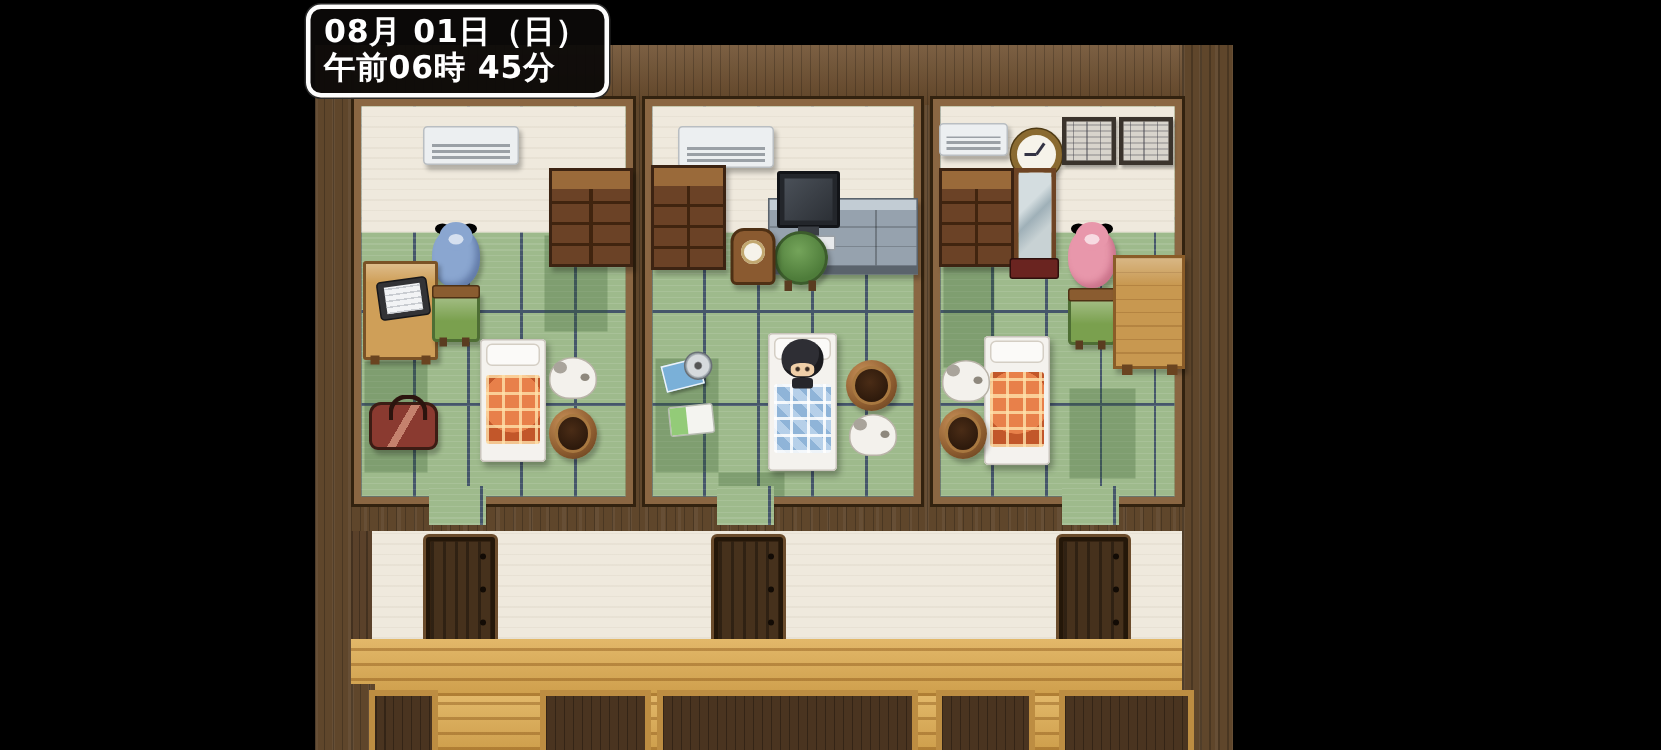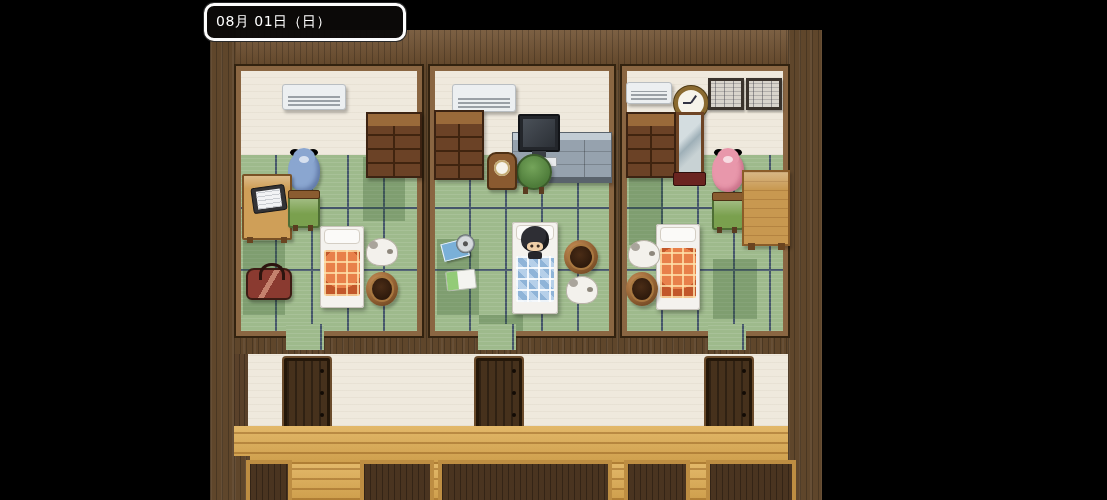--- a/index.html
+++ b/index.html
@@ -132,21 +132,21 @@
   .char-head{background:#2e2e34;border-radius:50% 50% 46% 46%;box-shadow:inset -3px -4px 0 rgba(0,0,0,.4);}
   .char-head::after{content:"";position:absolute;left:50%;bottom:1px;width:16px;height:9px;margin-left:-8px;
     border-radius:40%;background:#f0cfa8;
     background-image:radial-gradient(circle 1px at 30% 45%,#3a2c22 0 1px,transparent 2px),
                      radial-gradient(circle 1px at 70% 45%,#3a2c22 0 1px,transparent 2px);}
   .char-chest{background:#26262b;border-radius:2px;}
 
   
   #hud{left:204px;top:3px;width:178px;padding:3px 9px 5px 9px;background:rgba(12,10,8,.95);
     border:3px solid #fdfdfd;border-radius:10px;box-shadow:0 0 0 1px #2a2a2a;z-index:50;}
-  #hud .ln{color:#fff;font-size:14px;font-weight:normal;line-height:24px;letter-spacing:.5px;white-space:nowrap;}
+  #hud .ln{color:#fff;font-size:21px;font-weight:bold;line-height:24px;letter-spacing:.5px;white-space:nowrap;}
 </style>
 </head>
 <body>
 
 <div id="stage">
 
   <div class="abs wood map-base" style="left:210px;top:30px;width:612px;height:470px;"></div>
   <div class="abs woodlt" style="left:210px;top:30px;width:612px;height:40px;"></div>
   <div class="abs wood" style="left:210px;top:30px;width:26px;height:470px;"></div>
   <div class="abs wood" style="left:788px;top:30px;width:34px;height:470px;"></div>
@@ -231,15 +231,16 @@
   <div class="abs floor-tan" style="left:234px;top:464px;width:554px;height:36px;"></div>
   <div class="abs wood" style="left:234px;top:456px;width:16px;height:44px;"></div>
   <div class="abs opening" style="left:246px;top:460px;width:38px;height:40px;"></div>
   <div class="abs opening" style="left:360px;top:460px;width:66px;height:40px;"></div>
   <div class="abs opening" style="left:438px;top:460px;width:166px;height:40px;"></div>
   <div class="abs opening" style="left:624px;top:460px;width:58px;height:40px;"></div>
   <div class="abs opening" style="left:706px;top:460px;width:82px;height:40px;"></div>
 
   <div class="abs" id="hud">
     <div class="ln">08月 01日（日）</div>
+    <div class="ln">午前06時 45分</div>
   </div>
 
 </div>
 
 </body></html>

